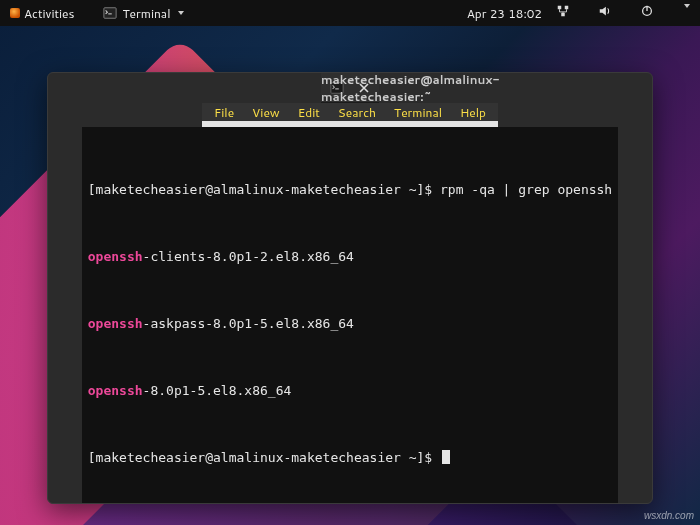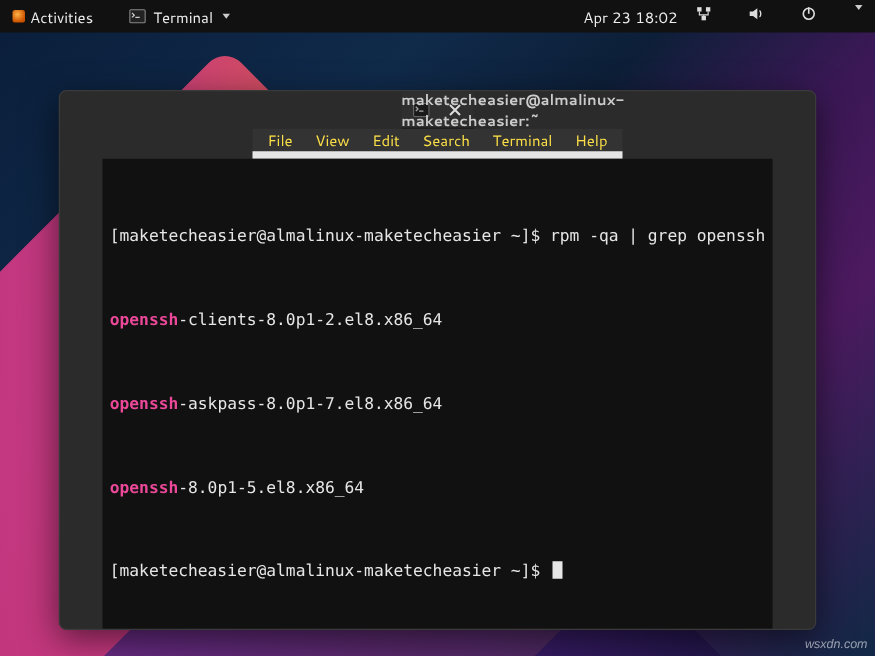--- a/index.html
+++ b/index.html
@@ -232,19 +232,19 @@
     <span class="menu-item">View</span>
     <span class="menu-item">Edit</span>
     <span class="menu-item">Search</span>
     <span class="menu-item">Terminal</span>
     <span class="menu-item">Help</span>
   </div>
 
   <div class="term-body">
 <span class="term-line"><span>[maketecheasier@almalinux-maketecheasier ~]$ </span><span>rpm -qa | grep openssh</span></span>
 <span class="term-line"><span class="hl">openssh</span><span>-clients-8.0p1-2.el8.x86_64</span></span>
-<span class="term-line"><span class="hl">openssh</span><span>-askpass-8.0p1-7.el8.x86_64</span></span>
+<span class="term-line"><span class="hl">openssh</span><span>-askpass-8.0p1-5.el8.x86_64</span></span>
 <span class="term-line"><span class="hl">openssh</span><span>-8.0p1-5.el8.x86_64</span></span>
 <span class="term-line"><span>[maketecheasier@almalinux-maketecheasier ~]$ </span><span class="cursor"></span></span>
   </div>
 </div>
 
 <div class="watermark">wsxdn.com</div>
 
 </body></html>

